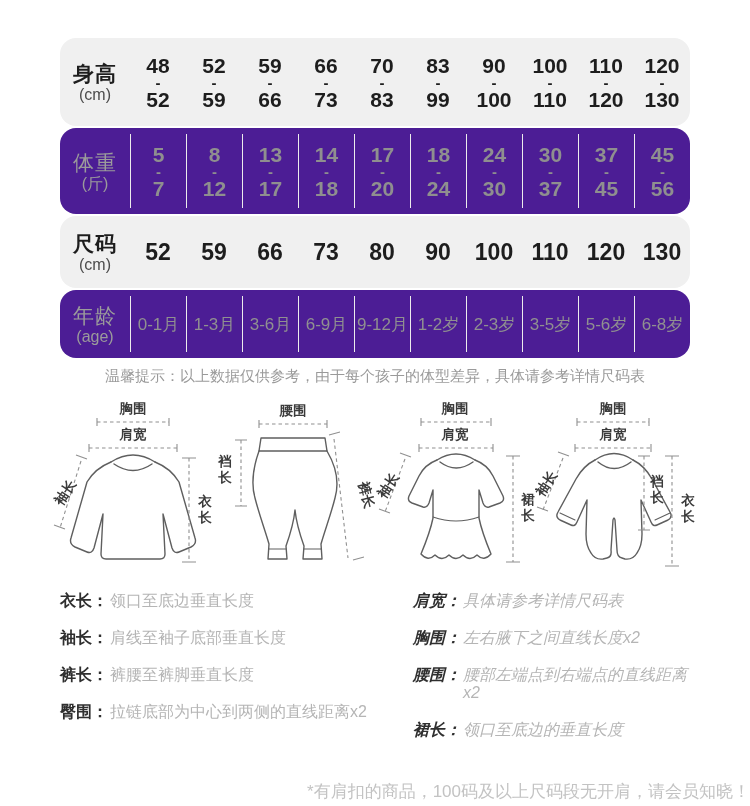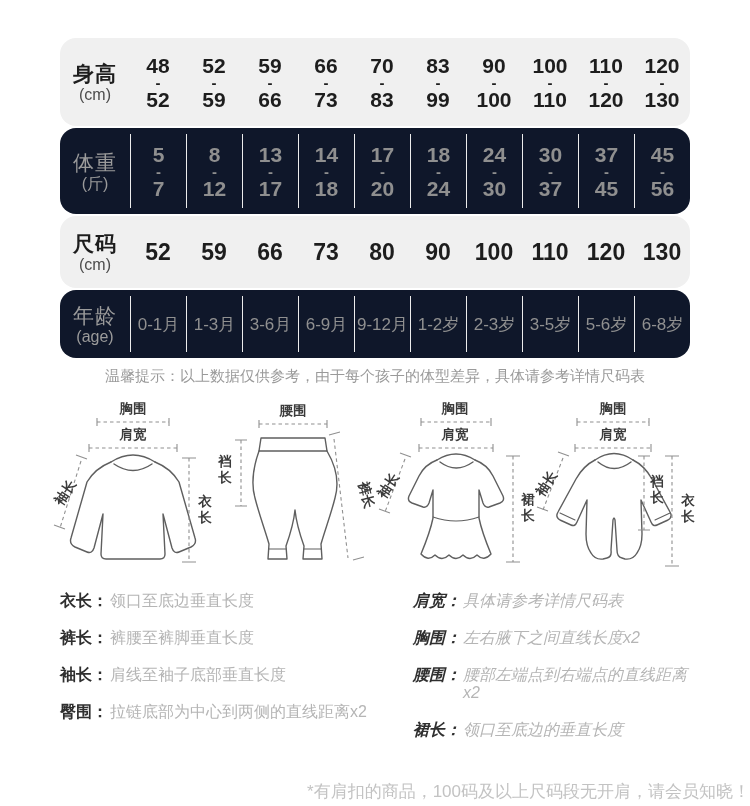--- a/index.html
+++ b/index.html
@@ -6,21 +6,21 @@
   html,body { margin:0; padding:0; }
   body {
     width:750px; height:806px; background:#ffffff;
     font-family:"Liberation Sans","DejaVu Sans",sans-serif;
     overflow:hidden;
   }
   
   .size-table { margin:38px 60px 0; display:flex; flex-direction:column; gap:2px; }
   .srow { display:flex; align-items:stretch; border-radius:16px; }
   .srow.dark { background:#f0f0f0; }
-  .srow.light { background:#0f172a; padding:6px 0; }
+  .srow.light { background:#4c1d95; padding:6px 0; }
   .srow.r1 { height:88px; }
   .srow.r2 { height:86px; }
   .srow.r3 { height:72px; }
   .srow.r4 { height:68px; }
   .cell { flex:1; display:flex; flex-direction:column; align-items:center; justify-content:center; text-align:center; }
   .cell.lab { flex:0 0 70px; }
   .srow.light .cell.val { border-left:1px solid #ececec; }
   .lab-main { font-size:21px; font-weight:700; color:#1d1d1d; letter-spacing:1px; line-height:24px; }
   .lab-unit { font-size:16px; color:#4c4c4c; line-height:17px; }
   .srow.light .lab-main { color:#9b9b9b; font-weight:400; }
@@ -281,28 +281,28 @@
     </svg>
   </div>
 
   <div class="defs">
     <div class="defcol left">
         <div class="defline">
           <span class="term">衣长：</span>
           <span class="desc">领口至底边垂直长度</span>
         </div>
         <div class="defline">
+          <span class="term">袖长：</span>
+          <span class="desc">肩线至袖子底部垂直长度</span>
+        </div>
+        <div class="defline">
           <span class="term">裤长：</span>
           <span class="desc">裤腰至裤脚垂直长度</span>
         </div>
         <div class="defline">
-          <span class="term">袖长：</span>
-          <span class="desc">肩线至袖子底部垂直长度</span>
-        </div>
-        <div class="defline">
           <span class="term">臀围：</span>
           <span class="desc">拉链底部为中心到两侧的直线距离x2</span>
         </div>
       </div>
     <div class="defcol right">
         <div class="defline">
           <span class="term">肩宽：</span>
           <span class="desc">具体请参考详情尺码表</span>
         </div>
         <div class="defline">

